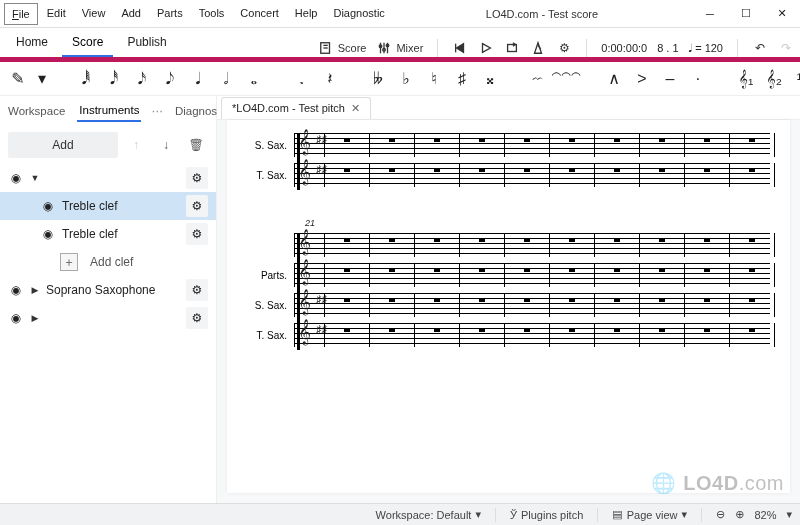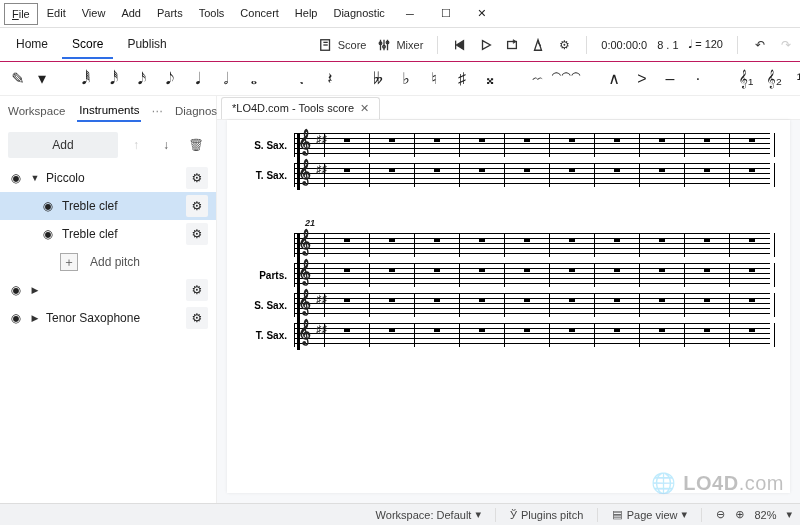--- a/index.html
+++ b/index.html
@@ -9,21 +9,21 @@
 .titlebar { height: 28px; display: flex; align-items: center; border-bottom: 1px solid #e0e0e0; background: #fff; }
 .menubar { display: flex; gap: 2px; padding-left: 4px; }
 .menubar span { padding: 4px 7px; font-size: 11px; cursor: default; }
 .menubar span.active { border: 1px solid #888; }
 .menubar span u { text-decoration: underline; }
 .title-center { flex: 1; text-align: center; font-size: 11px; color: #333; }
 .winbtns { display: flex; }
 .winbtns div { width: 36px; height: 28px; display: flex; align-items: center; justify-content: center; font-size: 11px; }
 
 
-.topbar { display: flex; align-items: center; height: 34px; border-bottom: 1px solid #be185d; padding: 0 6px; }
+.topbar { display: flex; align-items: flex-end; height: 34px; border-bottom: 5px solid #be185d; padding: 0 6px; }
 .main-tabs { display: flex; gap: 4px; }
 .main-tabs div { padding: 6px 10px; font-size: 12px; }
 .main-tabs div.active { border-bottom: 2px solid #2e6ee6; color: #000; }
 .sp { flex: 1; }
 .tool-group { display: flex; align-items: center; gap: 10px; }
 .tool-item { display: flex; align-items: center; gap: 4px; font-size: 11px; color: #333; }
 .icon { width: 16px; height: 16px; display: inline-flex; align-items: center; justify-content: center; color: #333; }
 .icon svg { width: 14px; height: 14px; stroke: currentColor; fill: none; stroke-width: 1.5; }
 .sep { width: 1px; height: 18px; background: #ddd; margin: 0 4px; }
 
@@ -54,21 +54,21 @@
 .tree-row.addstaff { padding-left: 60px; color: #555; }
 .gear { margin-left: auto; width: 22px; height: 22px; background: #f3f4f6; display: inline-flex; align-items: center; justify-content: center; border-radius: 2px; }
 .plus-box { width: 18px; height: 18px; border: 1px solid #aaa; background: #f6f6f6; display: inline-flex; align-items: center; justify-content: center; margin-right: 6px; font-size: 12px; }
 
 
 .score-area { flex: 1; background: #f7f8fa; display: flex; flex-direction: column; overflow: hidden; position: relative; }
 .doc-tabs { display: flex; align-items: center; height: 24px; background: #fff; border-bottom: 1px solid #eee; }
 .doc-tab { display: flex; align-items: center; gap: 6px; height: 22px; padding: 0 10px; font-size: 11px; border: 1px solid #ddd; border-bottom: none; background: #fff; margin-left: 4px; border-radius: 3px 3px 0 0; }
 .doc-tab .x { font-size: 11px; color: #666; }
 
-.page { background: #fff; margin: 0 10px 10px 10px; flex: 1; padding: 10px 20px 10px 75px; overflow: hidden; position: relative; box-shadow: 0 0 3px rgba(0,0,0,0.08); border-top: none; font-weight: bold; }
+.page { background: #fff; margin: 0 10px 10px 10px; flex: 1; padding: 10px 20px 10px 75px; overflow: hidden; position: relative; box-shadow: 0 0 3px rgba(0,0,0,0.08); border-top: none; }
 
 .system { margin-bottom: 24px; }
 .staff-block { display: flex; align-items: center; height: 30px; }
 .staff-label { width: 55px; text-align: right; padding-right: 7px; font-size: 10px; color: #000; margin-left: -63px; }
 .staff { flex: 1; height: 24px; position: relative; }
 .staff-lines { position: absolute; inset: 0; }
 .staff-lines div { position: absolute; left: 0; right: 0; height: 1px; background: #000; }
 .barlines { position: absolute; inset: 0; }
 .barlines div { position: absolute; top: 0; bottom: 0; width: 1px; background: #000; }
 .clef { position: absolute; left: 4px; top: -4px; font-size: 22px; font-family: serif; }
@@ -94,20 +94,21 @@
     <span class="active"><u>F</u>ile</span>
     <span>Edit</span>
     <span>View</span>
     <span>Add</span>
     <span>Parts</span>
     <span>Tools</span>
     <span>Concert</span>
     <span>Help</span>
     <span>Diagnostic</span>
   </div>
+  <div class="title-center">LO4D.com - Test score</div>
   <div class="winbtns">
     <div>─</div>
     <div>☐</div>
     <div>✕</div>
   </div>
 </div>
 
 <div class="topbar">
   <div class="main-tabs">
     <div>Home</div>
@@ -223,55 +224,54 @@
     <div class="add-row">
       <button class="add-btn">Add</button>
       <span class="ico-btn dis">↑</span>
       <span class="ico-btn">↓</span>
       <span class="ico-btn">🗑</span>
     </div>
     <div class="tree">
       <div class="tree-row">
         <span class="eye">◉</span>
         <span class="arrow">▼</span>
-        <span class="label">Piccolo</span>
         <span class="gear">⚙</span>
       </div>
       <div class="tree-row child sel">
         <span class="eye">◉</span>
         <span class="label">Treble clef</span>
         <span class="gear">⚙</span>
       </div>
       <div class="tree-row child">
         <span class="eye">◉</span>
         <span class="label">Treble clef</span>
         <span class="gear">⚙</span>
       </div>
       <div class="tree-row addstaff">
         <span class="plus-box">＋</span>
-        <span>Add pitch</span>
+        <span>Add clef</span>
+      </div>
+      <div class="tree-row">
+        <span class="eye">◉</span>
+        <span class="arrow">▶</span>
+        <span class="label">Soprano Saxophone</span>
+        <span class="gear">⚙</span>
       </div>
       <div class="tree-row">
         <span class="eye">◉</span>
         <span class="arrow">▶</span>
         <span class="gear">⚙</span>
       </div>
-      <div class="tree-row">
-        <span class="eye">◉</span>
-        <span class="arrow">▶</span>
-        <span class="label">Tenor Saxophone</span>
-        <span class="gear">⚙</span>
-      </div>
     </div>
   </div>
 
   <div class="score-area">
     <div class="doc-tabs">
       <div class="doc-tab">
-        <span>*LO4D.com - Tools score</span>
+        <span>*LO4D.com - Test pitch</span>
         <span class="x">✕</span>
       </div>
     </div>
     <div class="page">
 
       <div class="system" id="sys1" style="position:relative;">
         <div class="bracket-line" style="top:3px; height:57px;"></div>
       <div class="staff-block">
             <div class="staff-label">S. Sax.</div>
             <div class="staff">

